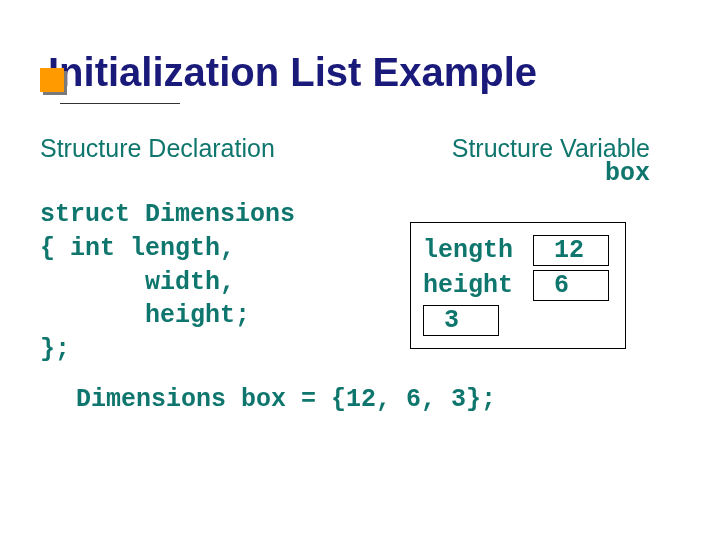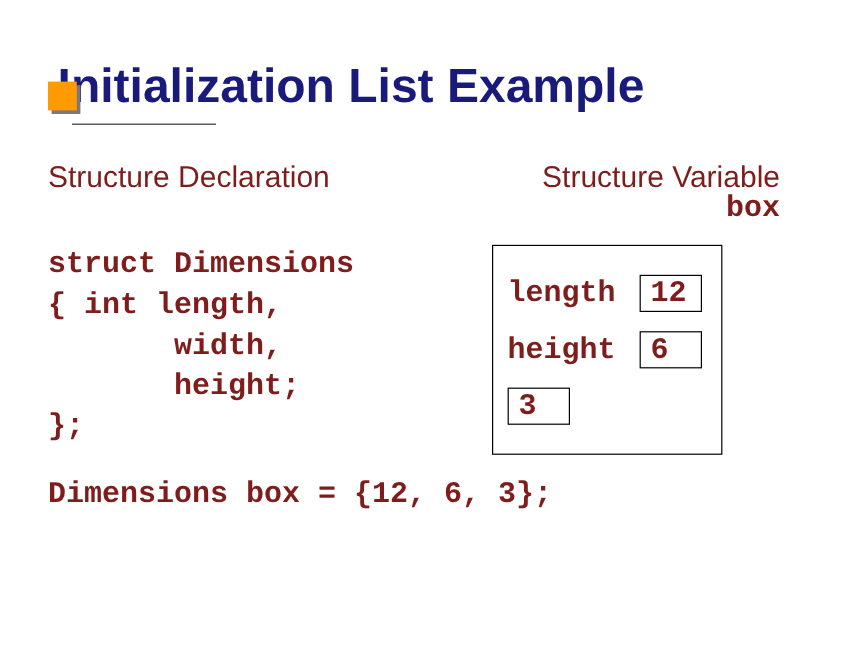--- a/index.html
+++ b/index.html
@@ -49,21 +49,21 @@
   }
   .underline {
     border-bottom: 1.5px solid #333;
     width: 120px;
     margin-left: 20px;
     margin-bottom: 30px;
   }
   .content {
     font-family: Tahoma, Verdana, sans-serif;
     font-size: 25px;
-    color: #7f1d1d;
+    color: #0f766e;
     position: relative;
   }
   .headers {
     display: flex;
     margin-bottom: 8px;
   }
   .decl-header {
     width: 360px;
   }
   .var-header {
@@ -95,37 +95,38 @@
     border: 1.5px solid #000;
     padding: 8px 16px 8px 12px;
     margin-top: 6px;
   }
   .var-row {
     display: flex;
     align-items: center;
     font-family: 'Courier New', monospace;
     font-weight: bold;
     font-size: 25px;
-    margin: 16px 0;
+    margin: 4px 0;
   }
   .var-label {
     width: 110px;
   }
   .var-value {
     border: 1.5px solid #000;
-    padding: 0 8px;
+    padding: 0 20px;
     min-width: 34px;
     text-align: left;
     display: inline-block;
   }
   .init-line {
     font-family: 'Courier New', monospace;
     font-weight: bold;
     font-size: 25px;
     margin-top: 18px;
+    margin-left: 36px;
   }
 </style>
 </head>
 <body>
 
 <div class="slide">
   <div class="bullet-icon">
     <div class="bullet-shadow"></div>
     <div class="bullet-front"></div>
   </div>

